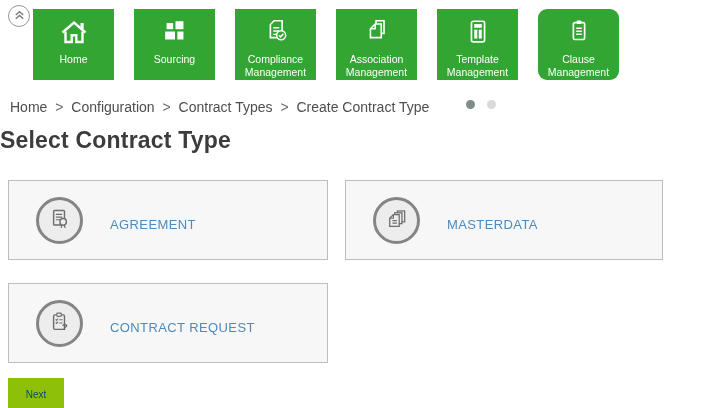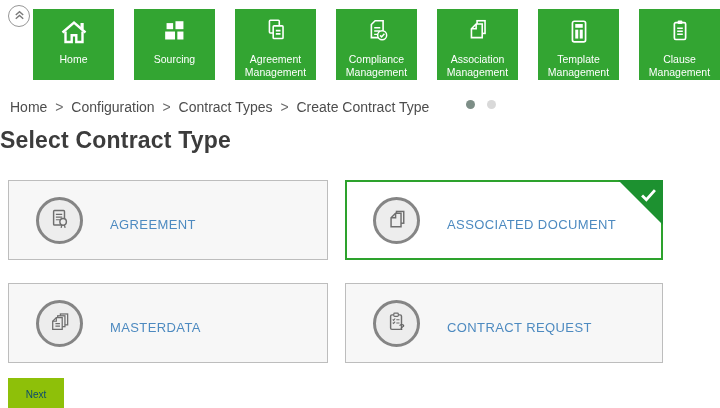--- a/index.html
+++ b/index.html
@@ -28,21 +28,21 @@
     position:absolute;left:8px;top:5px;width:22px;height:22px;border-radius:50%;
     border:1.5px solid #979797;background:#fff;display:flex;align-items:center;justify-content:center;
     cursor:pointer;
   }
   
   .tiles{position:absolute;left:33px;top:9px;display:flex;}
   .tile{
     width:81px;height:71px;background:var(--tile-green);margin-right:20px;
     color:#fff;cursor:pointer;position:relative;flex-shrink:0;
   }
-  .tile:last-child{margin-right:0;}
+  .tile:last-child{margin-right:0;border-radius:9px;}
   .tile-icon{position:absolute;top:5px;left:0;width:100%;height:36px;
     display:flex;align-items:center;justify-content:center;}
   .tile-icon svg{display:block;}
   .tile-label{
     position:absolute;top:44px;left:4px;right:4px;text-align:center;
     font-size:10.5px;line-height:12.5px;font-weight:400;
   }
   .tile-fill{fill:var(--tile-green);stroke:#fff;stroke-width:1.7;}
   .tile-stroke{fill:none;stroke:#fff;stroke-width:1.7;}
   .tile-white{fill:#fff;stroke:none;}
@@ -120,30 +120,20 @@
       <svg viewBox="0 0 32 32" width="30" height="30">
         <rect x="7" y="6.5" width="7" height="6.5" class="tile-white"></rect>
         <rect x="16.5" y="4.5" width="8.5" height="8.5" class="tile-white"></rect>
         <rect x="5.5" y="15.5" width="10.5" height="8.5" class="tile-white"></rect>
         <rect x="18.5" y="15.5" width="6.5" height="8.5" class="tile-white"></rect>
       </svg>
     </span>
     <span class="tile-label">Sourcing</span>
   </div>
 
-  <div class="tile">
-    <span class="tile-icon">
-      <svg viewBox="0 0 32 32" width="30" height="30">
-        <rect x="9" y="3.5" width="10.5" height="13.5" rx="1" class="tile-fill"></rect>
-        <rect x="13" y="9.5" width="10.5" height="13.5" rx="1" class="tile-fill"></rect>
-        <path d="M15.8 14.5 h5 M15.8 18 h5" class="tile-stroke"></path>
-      </svg>
-    </span>
-    <span class="tile-label">Agreement Management</span>
-  </div>
 
   <div class="tile">
     <span class="tile-icon">
       <svg viewBox="0 0 32 32" width="30" height="30">
         <path d="M10 8 l4 -4 h8.5 v18 H10 z" class="tile-fill"></path>
         <path d="M13 11.5 h6.5 M13 15 h6.5 M13 18.5 h3.5" class="tile-stroke" style="stroke-width:1.5"></path>
         <circle cx="21.5" cy="19.5" r="4.8" class="tile-fill" style="stroke-width:1.6"></circle>
         <path d="M19.3 19.6 l1.6 1.6 l3 -3.4" class="tile-stroke" style="stroke-width:1.6"></path>
       </svg>
     </span>
@@ -210,36 +200,20 @@
       <svg viewBox="0 0 32 32" width="29" height="29">
         <rect x="9.5" y="5" width="12" height="16" rx="1" class="ci-fill"></rect>
         <path d="M12 9.2 h7 M12 12.2 h7 M12 15.2 h4.5" class="ci-stroke" style="stroke-width:1.3"></path>
         <path d="M18.7 20.6 l-0.9 3.6 M21.3 20.6 l0.9 3.6" class="ci-stroke" style="stroke-width:1.4"></path>
         <circle cx="20" cy="17.5" r="3.6" class="ci-fill"></circle>
       </svg>
     </span>
     <span class="card-label">AGREEMENT</span>
   </div>
 
-  <div class="card selected">
-    <span class="card-circle">
-      <svg viewBox="0 0 32 32" width="29" height="29">
-        <rect x="16" y="6" width="8" height="13" class="ci-fill"></rect>
-        <path d="M10 13 l5 -5 h6 v15 H10 z" class="ci-fill"></path>
-        <path d="M15 8 v5 h-5" class="ci-stroke"></path>
-      </svg>
-    </span>
-    <span class="card-label">ASSOCIATED DOCUMENT</span>
-    <span class="corner-triangle"></span>
-    <span class="corner-check">
-      <svg viewBox="0 0 14 12" width="15" height="13">
-        <path d="M1 6 L5 10 L13 1" stroke="#fff" stroke-width="2.6" fill="none"></path>
-      </svg>
-    </span>
-  </div>
 
   <div class="card">
     <span class="card-circle">
       <svg viewBox="0 0 32 32" width="29" height="29">
         <rect x="17" y="5.5" width="8" height="12" class="ci-fill" style="stroke-width:1.4"></rect>
         <rect x="14" y="7.5" width="8" height="12" class="ci-fill" style="stroke-width:1.4"></rect>
         <path d="M8.5 13.5 l4 -4 h6.5 v13 H8.5 z" class="ci-fill" style="stroke-width:1.4"></path>
         <path d="M12.5 9.5 v4 h-4" class="ci-stroke" style="stroke-width:1.3"></path>
         <path d="M11.5 16.2 h5 M11.5 18.8 h5" class="ci-stroke" style="stroke-width:1.3"></path>
       </svg>

